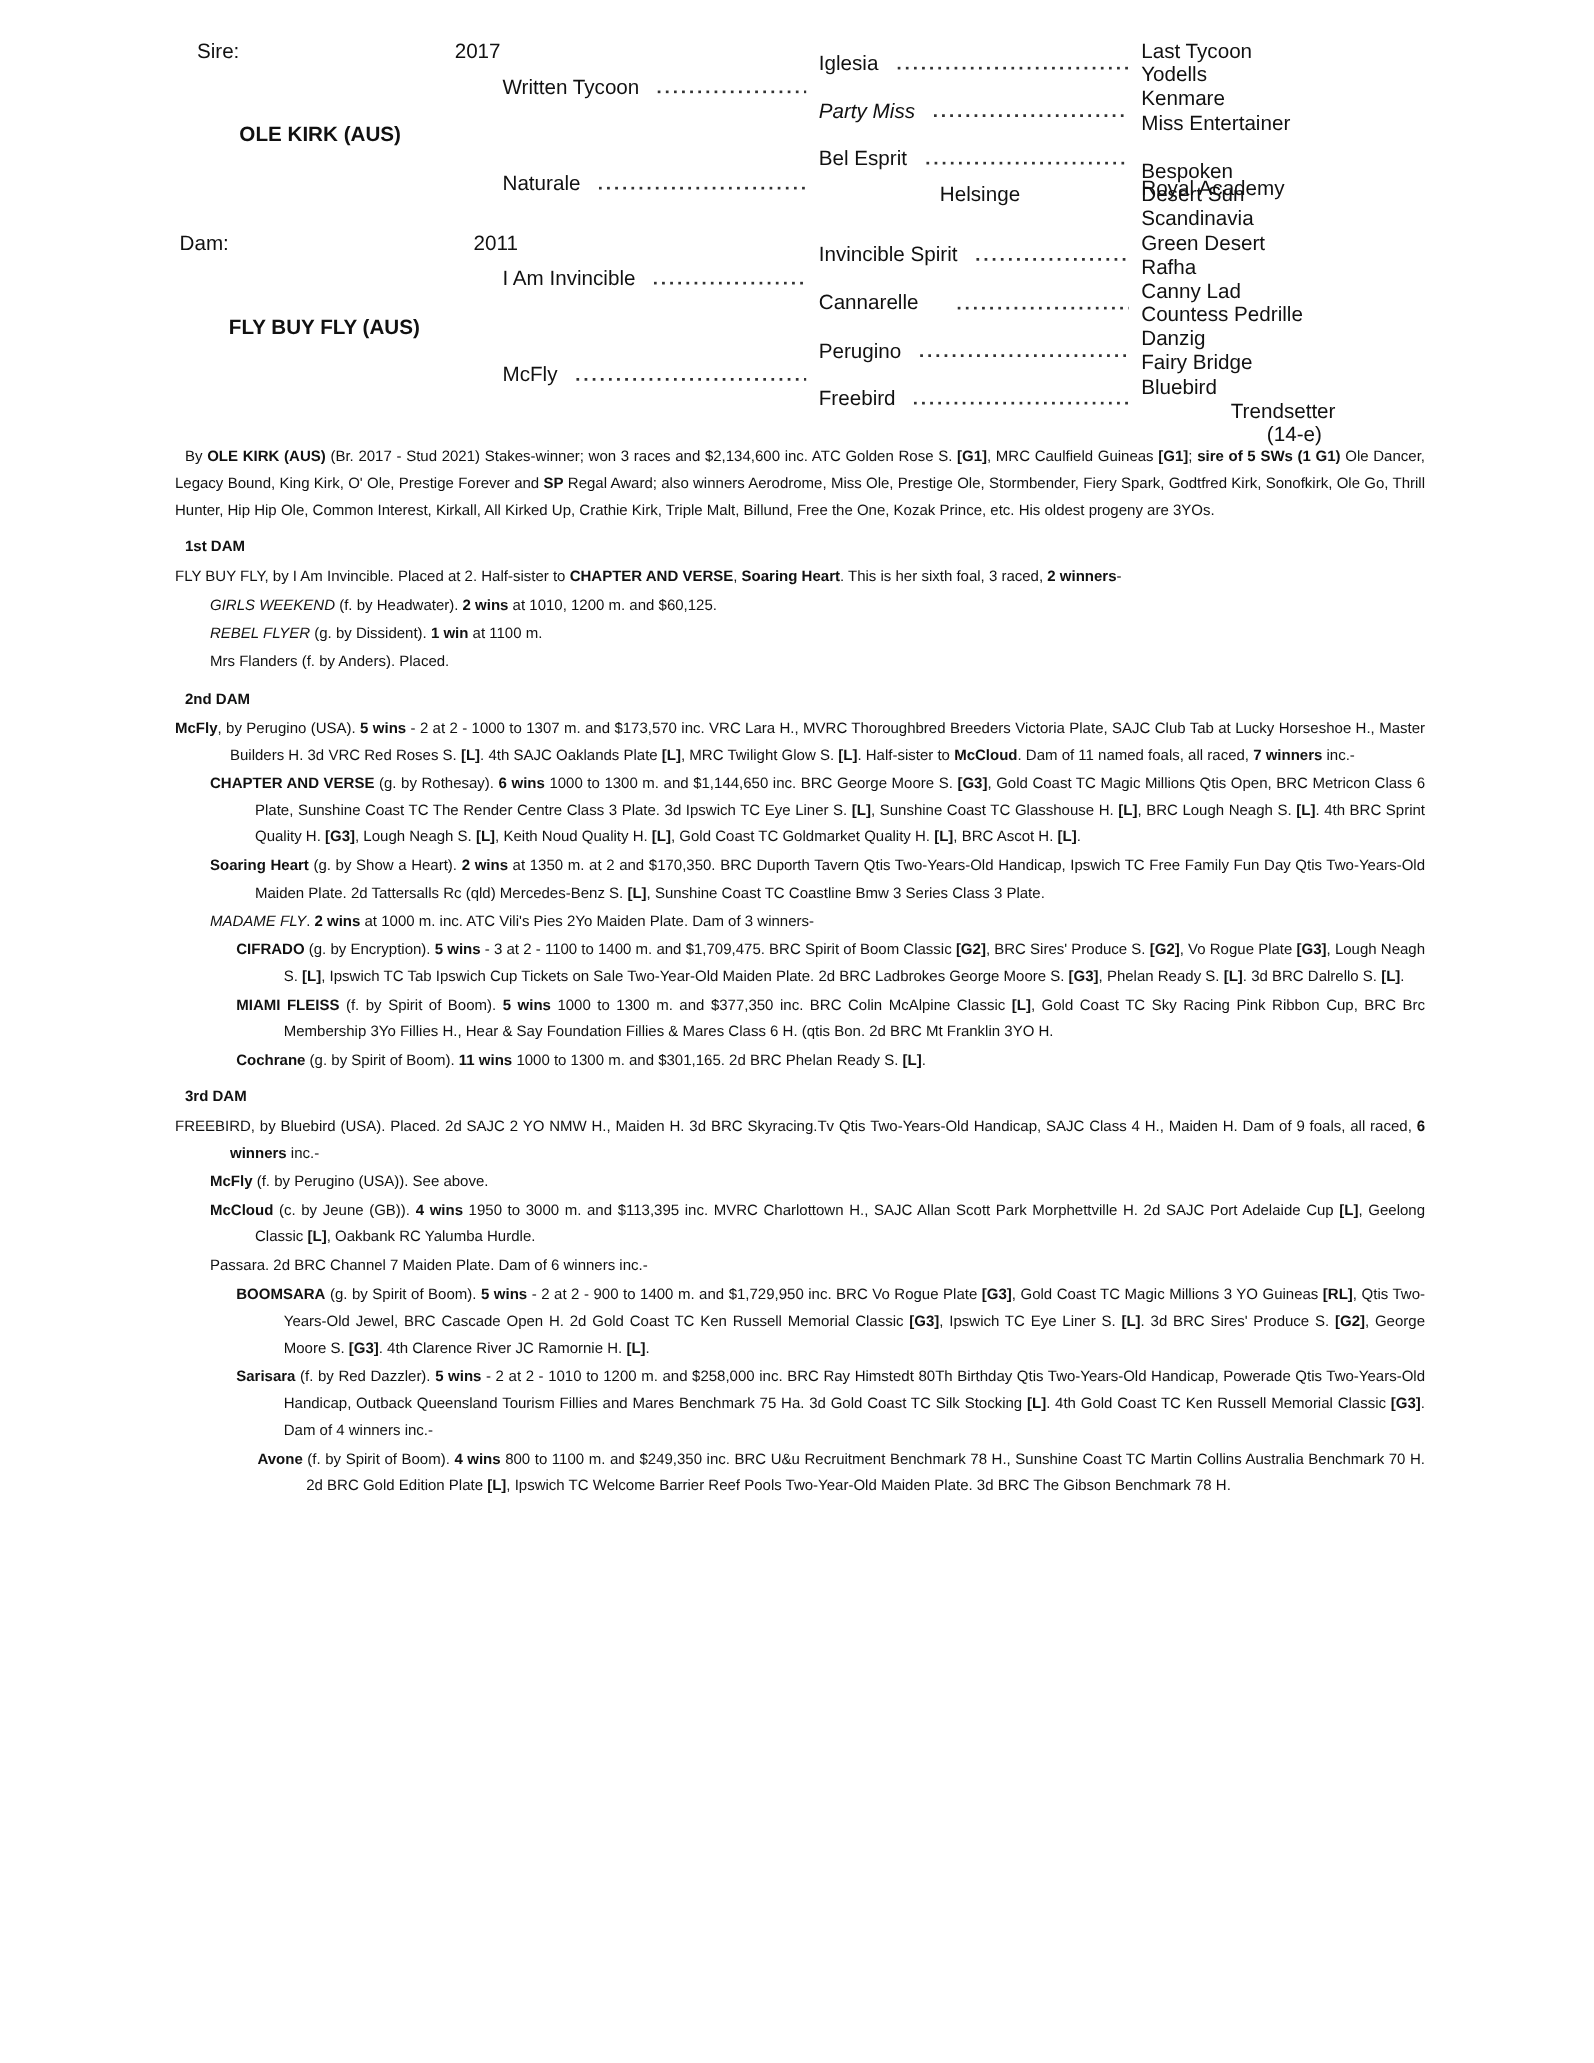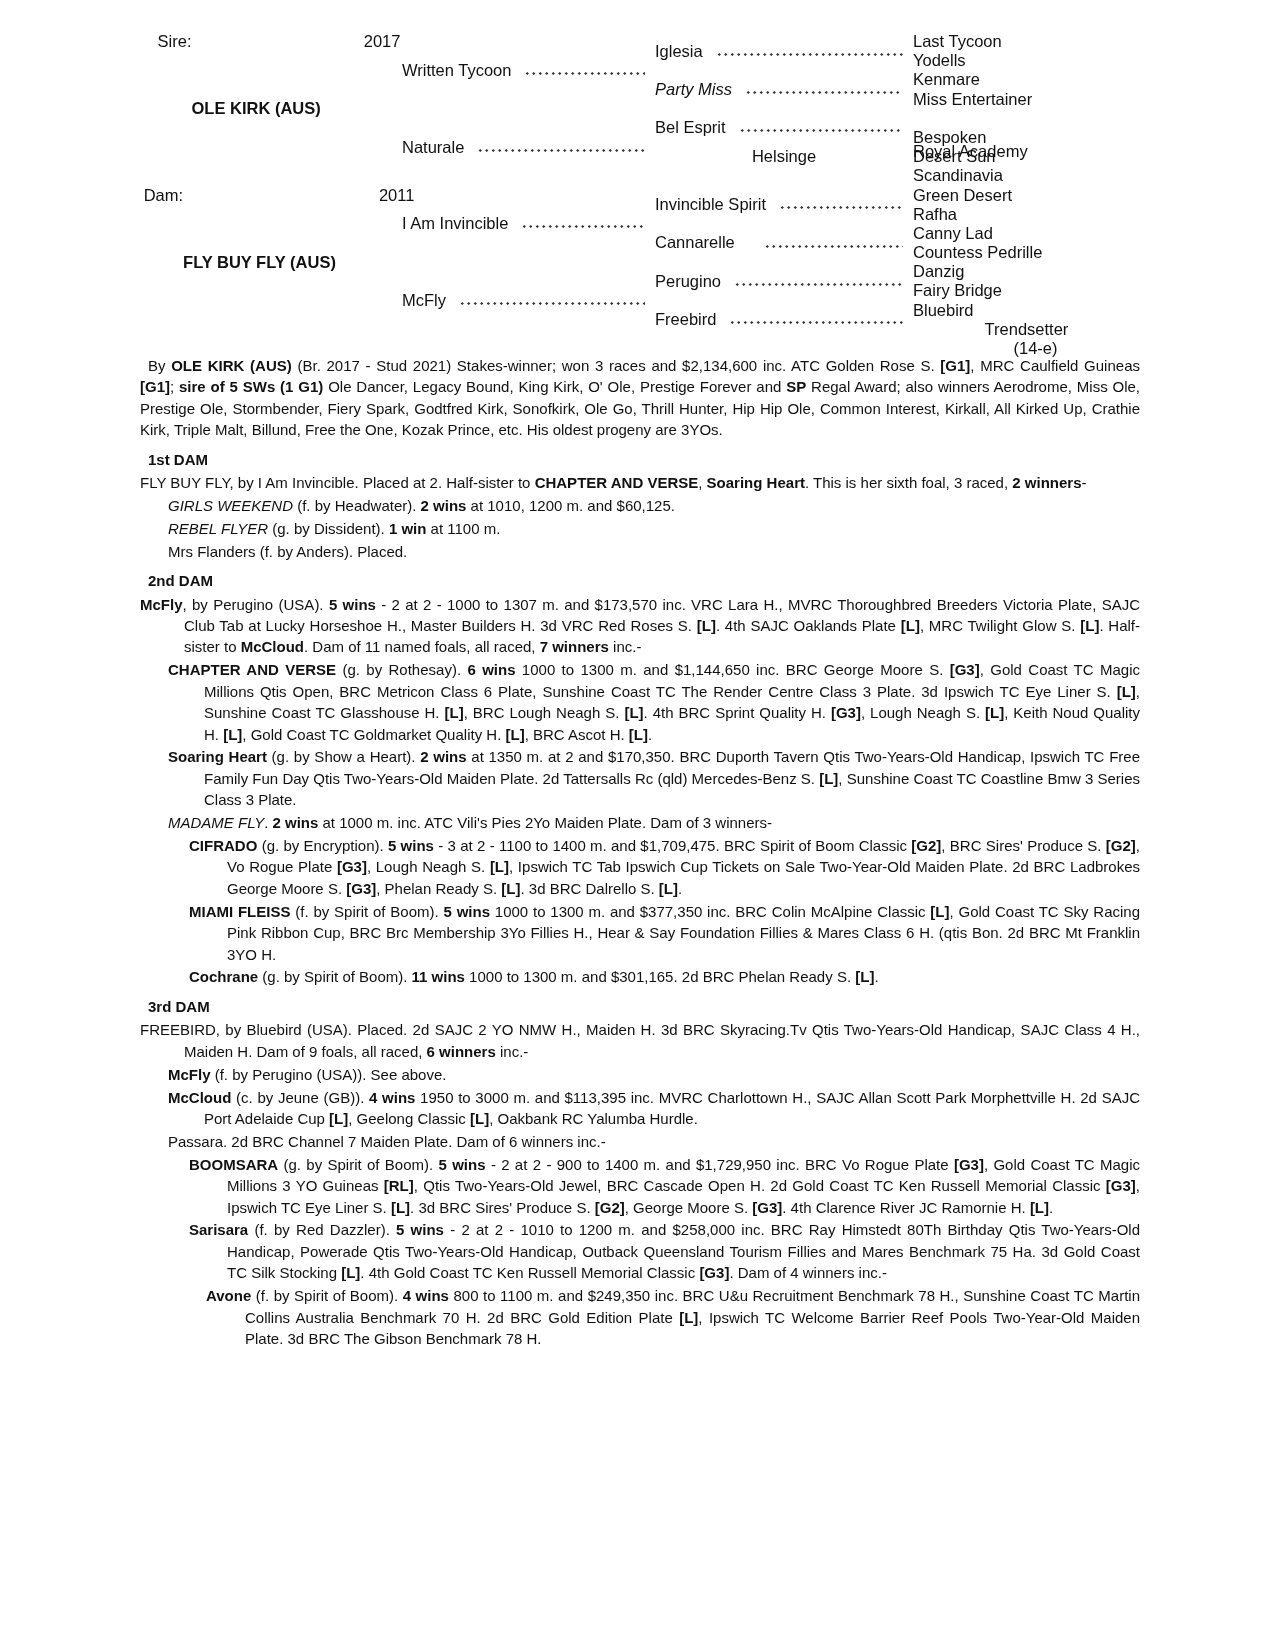--- a/index.html
+++ b/index.html
@@ -31,21 +31,21 @@
   .ped-parent .plabel{padding-left:16px;}
   .ped-parent .pyear{padding-left:20px;}
   .ped-parent .prow{display:flex;align-items:center;}
   .sire-block{grid-column:1;grid-row:1 / 9;}
   .dam-block{grid-column:1;grid-row:9 / 17;}
   .b{font-weight:700;}
   .i{font-style:italic;}
   .fam{margin-left:18px;white-space:nowrap;}
 
   
-  .bodytext{margin-top:16px;font-size:15px;line-height:21.4px;}
+  .bodytext{margin-top:16px;font-size:12px;line-height:21.4px;}
   .bodytext p{margin:1.5px 0;text-align:justify;}
   .bodytext p.ps{text-indent:8px;}
   .bodytext p.hd{font-weight:700;margin:8px 0 2px;padding-left:8px;text-align:left;}
   .bodytext p.d0{padding-left:44px;text-indent:-44px;}
   .bodytext p.cB{padding-left:64px;text-indent:-36px;}
   .bodytext p.cC{padding-left:87px;text-indent:-38px;}
   .bodytext p.cD{padding-left:105px;text-indent:-39px;}
 </style>
 </head>
 <body>

